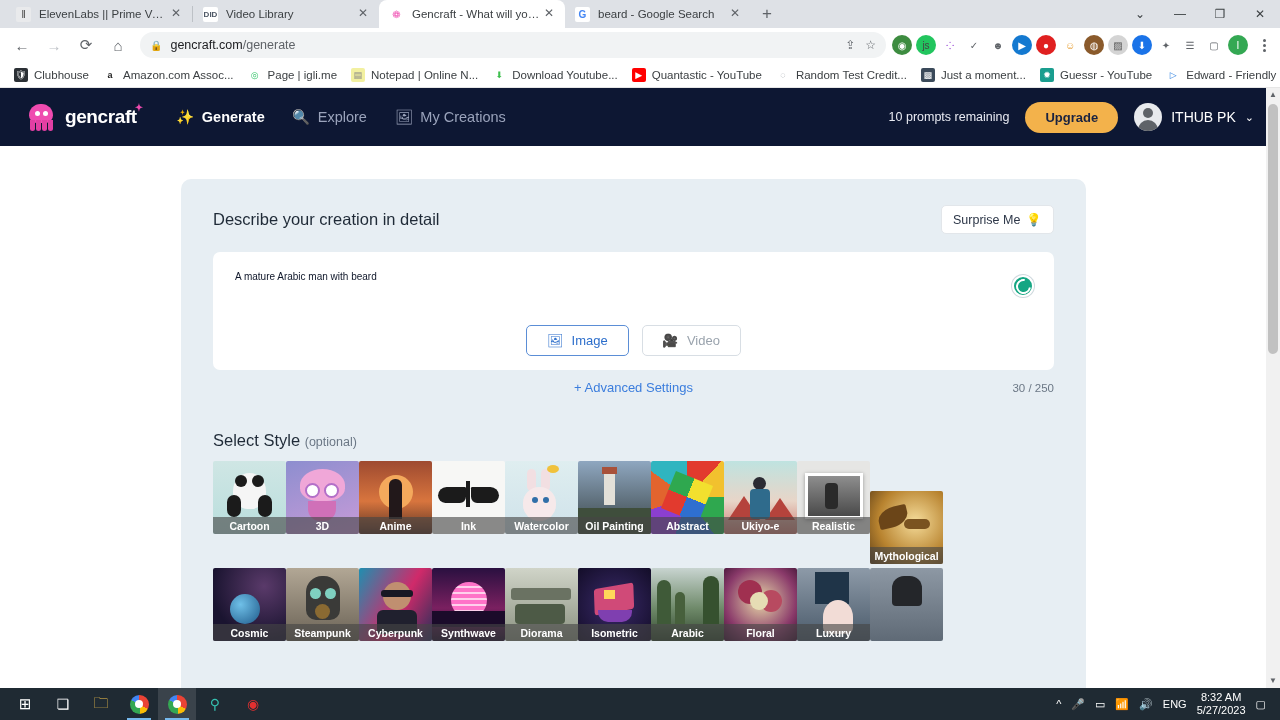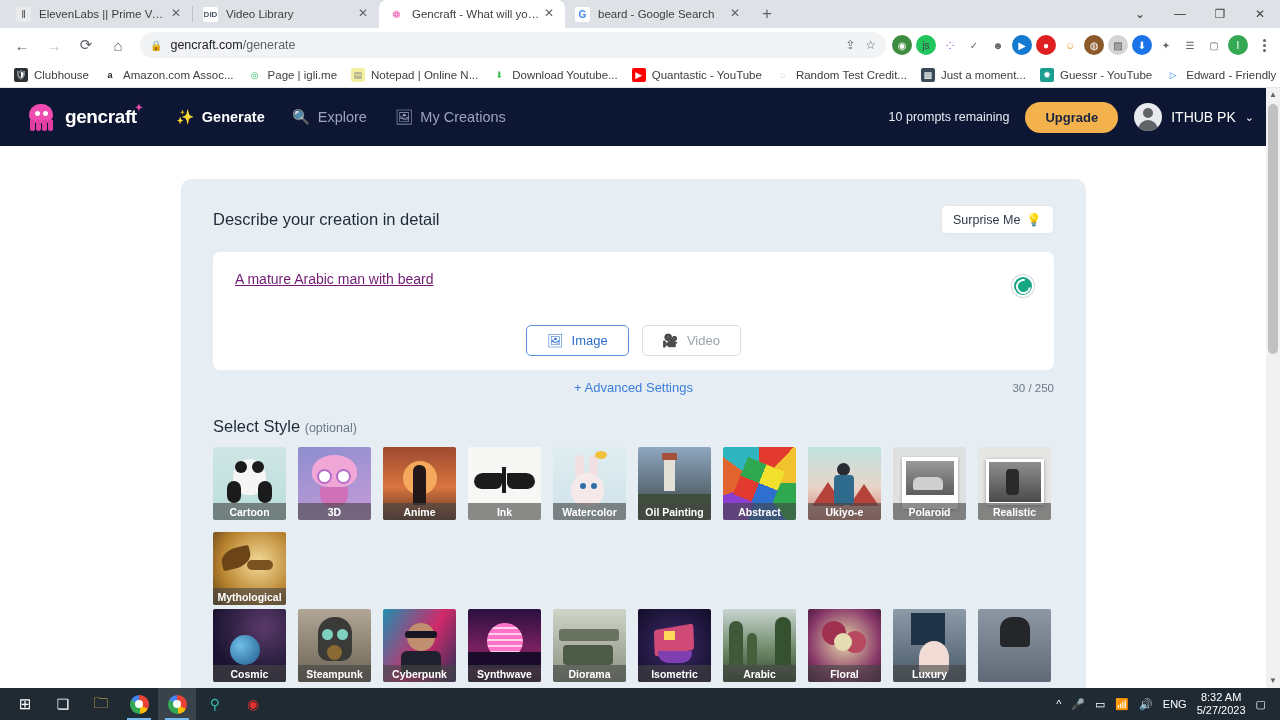--- a/index.html
+++ b/index.html
@@ -135,44 +135,44 @@
   .panel-title { font-size: 16.5px; color: #1f2a37; }
   .surprise {
     background: #fff; border: 1px solid #e2e6ea; border-radius: 5px;
     padding: 6px 11px; font-size: 12.5px; color: #2d3748;
     display: flex; align-items: center; gap: 6px;
   }
   .prompt-box {
     margin-top: 18px; background: #fff; border-radius: 7px; height: 118px;
     position: relative; padding: 19px 22px;
   }
-  .prompt-text { font-size: 14px; color: #701a75; text-decoration: underline; }
+  .prompt-text { font-size: 10px; color: #0f172a; }
   .grammarly {
     position: absolute; right: 20px; top: 23px; width: 22px; height: 22px;
     border-radius: 50%; background: #15a683; border: 2px solid #fff;
     box-shadow: 0 0 0 1px #cfd9de; display: flex; align-items: center; justify-content: center;
   }
   .grammarly::after {
     content: ""; width: 11px; height: 11px; border: 2px solid #fff;
     border-radius: 50%; border-right-color: transparent; transform: rotate(-35deg);
   }
   .fmt-row { position: absolute; left: 0; right: 0; bottom: 14px; display: flex; justify-content: center; gap: 13px; }
   .fmt-btn {
     display: flex; align-items: center; gap: 8px; padding: 7px 20px;
     border-radius: 5px; font-size: 13px; background: #fff;
   }
   .fmt-btn.sel { border: 1px solid #5b8ed6; color: #2c6ecb; }
   .fmt-btn.unsel { border: 1px solid #d8dee4; color: #9aa3ad; }
   .under-row { display: flex; align-items: center; justify-content: center; position: relative; margin-top: 10px; }
   .adv-link { font-size: 13px; color: #3b7ddd; }
   .charcount { position: absolute; right: 0; top: 2px; font-size: 11.5px; color: #6b7785; text-align: right; }
 
-  .style-head { margin-top: 22px; font-size: 16.5px; color: #1f2a37; }
+  .style-head { margin-top: 36px; font-size: 16.5px; color: #1f2a37; }
   .style-head .opt { font-size: 12.5px; color: #6b7785; }
-  .style-grid { margin-top: 11px; display: flex; flex-wrap: wrap; gap: 12px; }
+  .style-grid { margin-top: 11px; display: flex; flex-wrap: wrap; gap: 0; }
   .tile {
     width: 73px; height: 73px; position: relative; overflow: hidden; border-radius: 2px;
   }
   .tile .cap {
     position: absolute; left: 0; right: 0; bottom: 0; height: 17px;
     background: rgba(70,70,70,0.62); color: #fff; font-size: 10.5px;
     font-weight: bold; display: flex; align-items: center; justify-content: center;
   }
 
   .scrollbar {
@@ -447,33 +447,27 @@
             <div style="position:absolute;left:16px;top:16px;width:40px;height:40px;background:conic-gradient(#f2e02e 0 25%,#2f6fd0 25% 50%,#e23a2e 50% 75%,#2fa84f 75% 100%);transform:rotate(22deg);"></div>
             <div class="cap">Abstract</div>
           </div>
           <div class="tile" style="background:linear-gradient(#bfe3e0,#e8d5c8 55%,#cf7f75);">
             <div style="position:absolute;left:4px;bottom:14px;width:0;height:0;border-left:16px solid transparent;border-right:16px solid transparent;border-bottom:24px solid #b5433c;"></div>
             <div style="position:absolute;right:2px;bottom:14px;width:0;height:0;border-left:15px solid transparent;border-right:15px solid transparent;border-bottom:22px solid #b5433c;"></div>
             <div style="position:absolute;left:29px;top:16px;width:13px;height:13px;background:#2b2b33;border-radius:50%;"></div>
             <div style="position:absolute;left:26px;top:28px;width:20px;height:30px;background:#2f6b8c;border-radius:4px;"></div>
             <div class="cap">Ukiyo-e</div>
           </div>
-          <div class="tile" style="background:#dfe0e0;">
-            <div style="position:absolute;left:9px;top:10px;width:56px;height:52px;background:#fff;box-shadow:0 1px 3px rgba(0,0,0,.3);"></div>
-            <div style="position:absolute;left:13px;top:14px;width:48px;height:34px;background:linear-gradient(#9a9a9a,#5c5c5c);"></div>
-            <div style="position:absolute;left:20px;top:30px;width:30px;height:13px;background:#cfcfcf;border-radius:6px 6px 2px 2px;"></div>
-            <div class="cap">Polaroid</div>
-          </div>
           <div class="tile" style="background:#e6e6e4;">
             <div style="position:absolute;left:8px;top:12px;width:58px;height:46px;background:#fff;border:3px solid #fff;box-shadow:0 1px 4px rgba(0,0,0,.35);"></div>
             <div style="position:absolute;left:11px;top:15px;width:52px;height:40px;background:linear-gradient(#8e8e8e,#4a4a4a);"></div>
             <div style="position:absolute;left:28px;top:22px;width:13px;height:26px;background:#2a2a2a;border-radius:4px;"></div>
             <div class="cap">Realistic</div>
           </div>
-          <div class="tile" style="background:radial-gradient(circle at 62% 42%,#f5dc9a,#b8832f 60%,#5e3e17);">
+          <div class="tile" style="background:radial-gradient(circle at 62% 42%,#f5dc9a,#b8832f 60%,#5e3e17);margin-top:30px;">
             <div style="position:absolute;left:8px;top:16px;width:30px;height:20px;background:#6b4518;border-radius:60% 10% 60% 10%;transform:rotate(-14deg);"></div>
             <div style="position:absolute;left:34px;top:28px;width:26px;height:10px;background:#7a5320;border-radius:6px;"></div>
             <div class="cap">Mythological</div>
           </div>
         </div>
 
         <div class="style-grid" style="margin-top:4px;">
           <div class="tile" style="background:radial-gradient(circle at 70% 25%,#5a3a6a,#1a1430 70%);">
             <div style="position:absolute;left:17px;top:26px;width:30px;height:30px;background:radial-gradient(circle at 35% 35%,#6fc0e8,#1f5a8a);border-radius:50%;"></div>
             <div class="cap">Cosmic</div>

